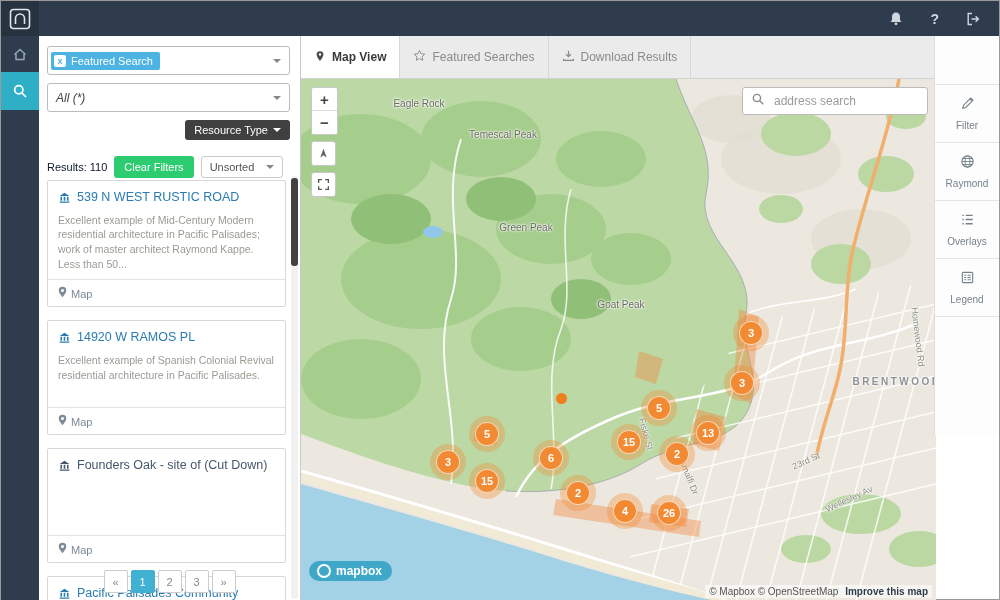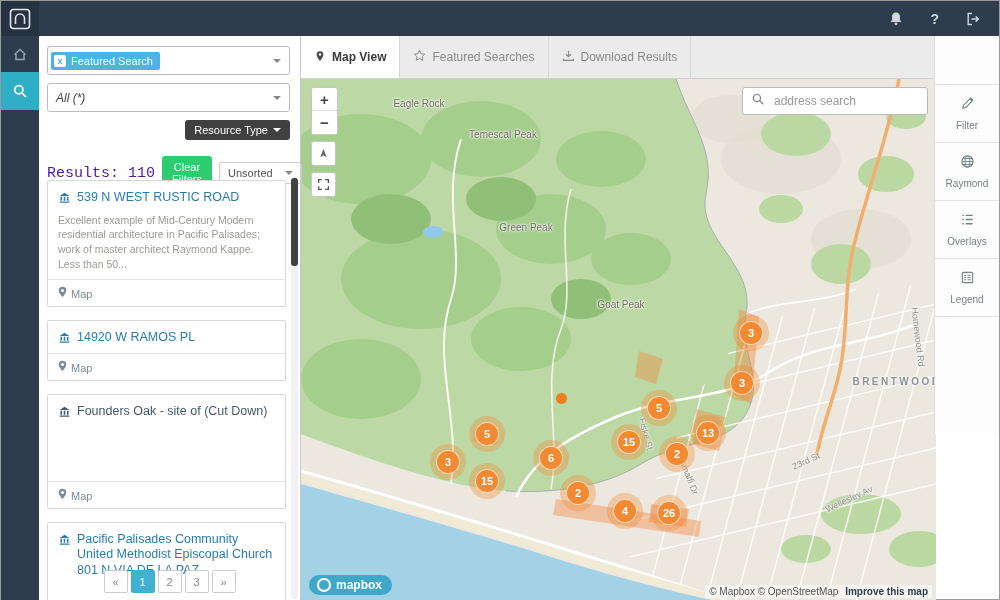--- a/index.html
+++ b/index.html
@@ -22,21 +22,21 @@
   #leftpanel{position:absolute;left:38px;top:35px;width:262px;height:565px;background:#fff;border-right:1px solid #c9c9c9;box-sizing:border-box;z-index:20;}
   .fs-select,.all-select{margin:10px 10px 8px 8px;height:27px;border:1px solid #bbb;border-radius:3px;display:flex;align-items:center;padding:0 8px 0 3px;cursor:pointer;background:#fff;}
   .all-select{margin-top:0;padding-left:8px;font-size:12px;color:#444;font-style:italic;}
   .caret{width:0;height:0;border-left:4px solid transparent;border-right:4px solid transparent;border-top:4px solid #888;margin-left:auto;}
   .caret.inline{margin-left:5px;border-top-color:#fff;}
   .chip{background:#4db3e3;color:#fff;font-size:11px;border-radius:2px;padding:3px 7px 3px 3px;display:flex;align-items:center;gap:5px;cursor:pointer;}
   .chip-x{background:#fff;color:#4db3e3;width:12px;height:12px;border-radius:2px;font-size:9px;font-weight:bold;line-height:12px;text-align:center;cursor:pointer;}
   .rt-row{margin:0 10px 6px 8px;text-align:right;}
   .rt-btn{background:#404040;color:#fff;border:none;border-radius:3px;font-size:11px;padding:4px 9px;display:inline-flex;align-items:center;cursor:pointer;font-family:inherit;}
   .results-row{margin:16px 10px 8px 8px;display:flex;align-items:center;gap:7px;}
-  .results-count{font-size:15px;color:#4c1d95;white-space:nowrap;font-family:Liberation Mono, monospace;}
+  .results-count{font-size:11px;color:#0f172a;white-space:nowrap;}
   .clear-btn{background:#2ecc71;color:#fff;border:none;border-radius:3px;font-size:11px;padding:5px 10px;cursor:pointer;font-family:inherit;}
   .sort-select{border:1px solid #ccc;border-radius:3px;font-size:11px;color:#555;padding:4px 8px;display:flex;align-items:center;gap:10px;cursor:pointer;}
   .sort-select .caret{margin-left:2px;}
   #results-list{position:absolute;top:140px;bottom:0;left:0;right:0;overflow:hidden;padding:4px 14px 0 8px;}
   .card{border:1px solid #d7d7d7;border-radius:2px;background:#fff;margin-bottom:13px;cursor:pointer;}
   .card:last-child{min-height:130px;}
   .card-title{padding:9px 10px 4px;font-size:12.5px;color:#2a7cb0;display:flex;gap:6px;line-height:1.25;}
   .card-title .bldg{flex:none;margin-top:1px;color:#2a7cb0;}
   .card:nth-child(3) .card-title span:last-child{color:#44576b;}
   .card-desc{padding:0 10px 8px;font-size:10.5px;color:#9b9b93;line-height:1.4;min-height:46px;}
@@ -66,21 +66,21 @@
   #zoomctrl{position:absolute;left:10px;top:8px;z-index:6;display:flex;flex-direction:column;align-items:flex-start;}
   .zgroup{background:#fff;border:1px solid #c7c7c7;border-radius:3px;overflow:hidden;}
   .zgroup button{display:block;width:25px;height:23px;border:none;background:#fff;font-size:15px;font-weight:bold;color:#444;cursor:pointer;font-family:inherit;padding:0;}
   .zgroup button:first-child{border-bottom:1px solid #ddd;}
   .zsingle{width:25px;height:25px;background:#fff;border:1px solid #c7c7c7;border-radius:3px;margin-top:6px;display:flex;align-items:center;justify-content:center;cursor:pointer;padding:0;}
 
   .addr-search{position:absolute;top:8px;right:8px;width:186px;height:28px;background:#fff;border:1px solid #bbb;border-radius:3px;display:flex;align-items:center;padding:0 8px;gap:7px;box-sizing:border-box;z-index:6;}
   .addr-search input{flex:1;border:none;outline:none;font-size:12px;color:#555;font-family:inherit;min-width:0;}
   .addr-search input::placeholder{color:#9a9a9a;}
 
-  .mapbox-logo{position:absolute;left:8px;bottom:6px;background:#3fa8c9;border-radius:11px;padding:3px 10px 3px 8px;display:flex;align-items:center;gap:5px;color:#fff;font-size:12px;font-weight:bold;z-index:6;cursor:pointer;}
+  .mapbox-logo{position:absolute;left:8px;bottom:20px;background:#3fa8c9;border-radius:11px;padding:3px 10px 3px 8px;display:flex;align-items:center;gap:5px;color:#fff;font-size:12px;font-weight:bold;z-index:6;cursor:pointer;}
   .mb-circle{width:10px;height:10px;border:2px solid #fff;border-radius:50%;}
   .attribution{position:absolute;right:4px;bottom:3px;font-size:10px;color:#555;background:rgba(255,255,255,.55);padding:1px 4px;z-index:6;}
   .attribution a{color:#2f3e4c;font-weight:bold;text-decoration:none;margin-left:4px;cursor:pointer;}
 
   
   #rightrail{position:absolute;right:0;top:35px;width:65px;height:398px;background:#fdfdfd;border-left:1px solid #ddd;box-sizing:border-box;z-index:20;}
   .rail-tools{margin-top:48px;border-top:1px solid #e5e5e5;}
   .tool{height:57px;border-bottom:1px solid #e5e5e5;display:flex;flex-direction:column;align-items:center;justify-content:center;gap:5px;cursor:pointer;color:#76828a;}
   .tool .tlabel{font-size:10px;color:#76828a;}
 </style>
@@ -171,20 +171,21 @@
         </div>
       </div>
 
       <div class="card">
         <div class="card-title">
           <span class="bldg"><svg width="13" height="13" viewBox="0 0 16 16">
                 <path d="M2 6 L8 2 L14 6 Z M3 7 h2 v5 h-2 z M7 7 h2 v5 h-2 z M11 7 h2 v5 h-2 z M2 13 h12 v1.5 H2 z" fill="currentColor"></path>
               </svg></span>
           <span>14920 W RAMOS PL</span>
         </div>
+        <div class="card-desc">Excellent example of Spanish Colonial Revival residential architecture in Pacific Palisades.</div>
         <div class="card-footer">
           <span><svg width="9" height="12" viewBox="0 0 12 16">
                 <path d="M6 1 a5 5 0 0 1 5 5 c0 3.5-5 9-5 9 s-5-5.5-5-9 a5 5 0 0 1 5-5 z m0 3 a2 2 0 1 0 0 4 a2 2 0 0 0 0-4" fill="#7c8b97"></path>
               </svg></span>
           <span>Map</span>
         </div>
       </div>
 
       <div class="card">
         <div class="card-title">

